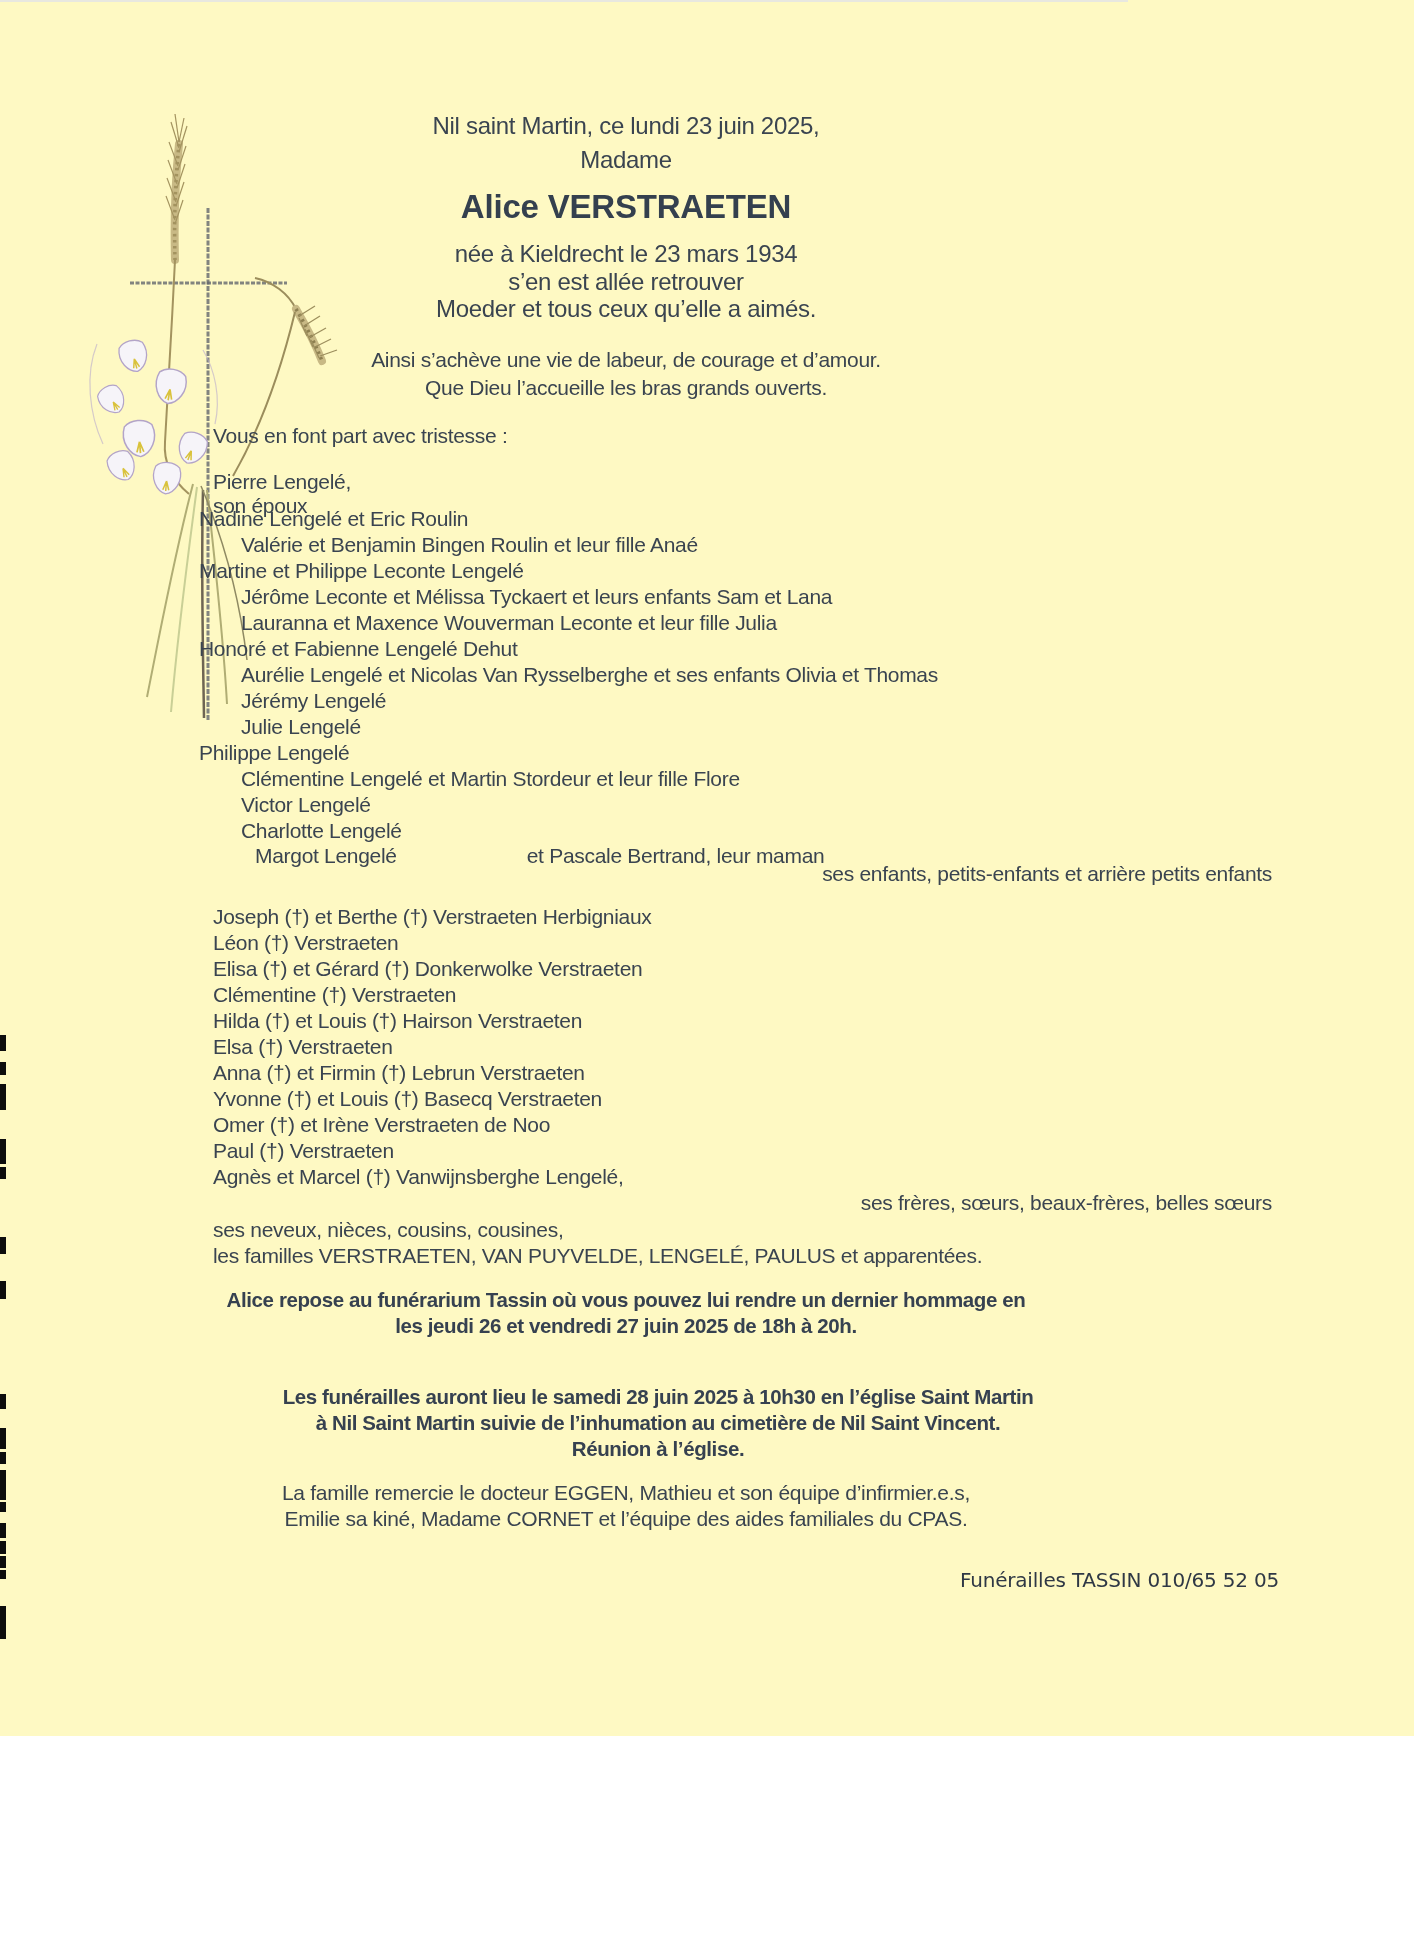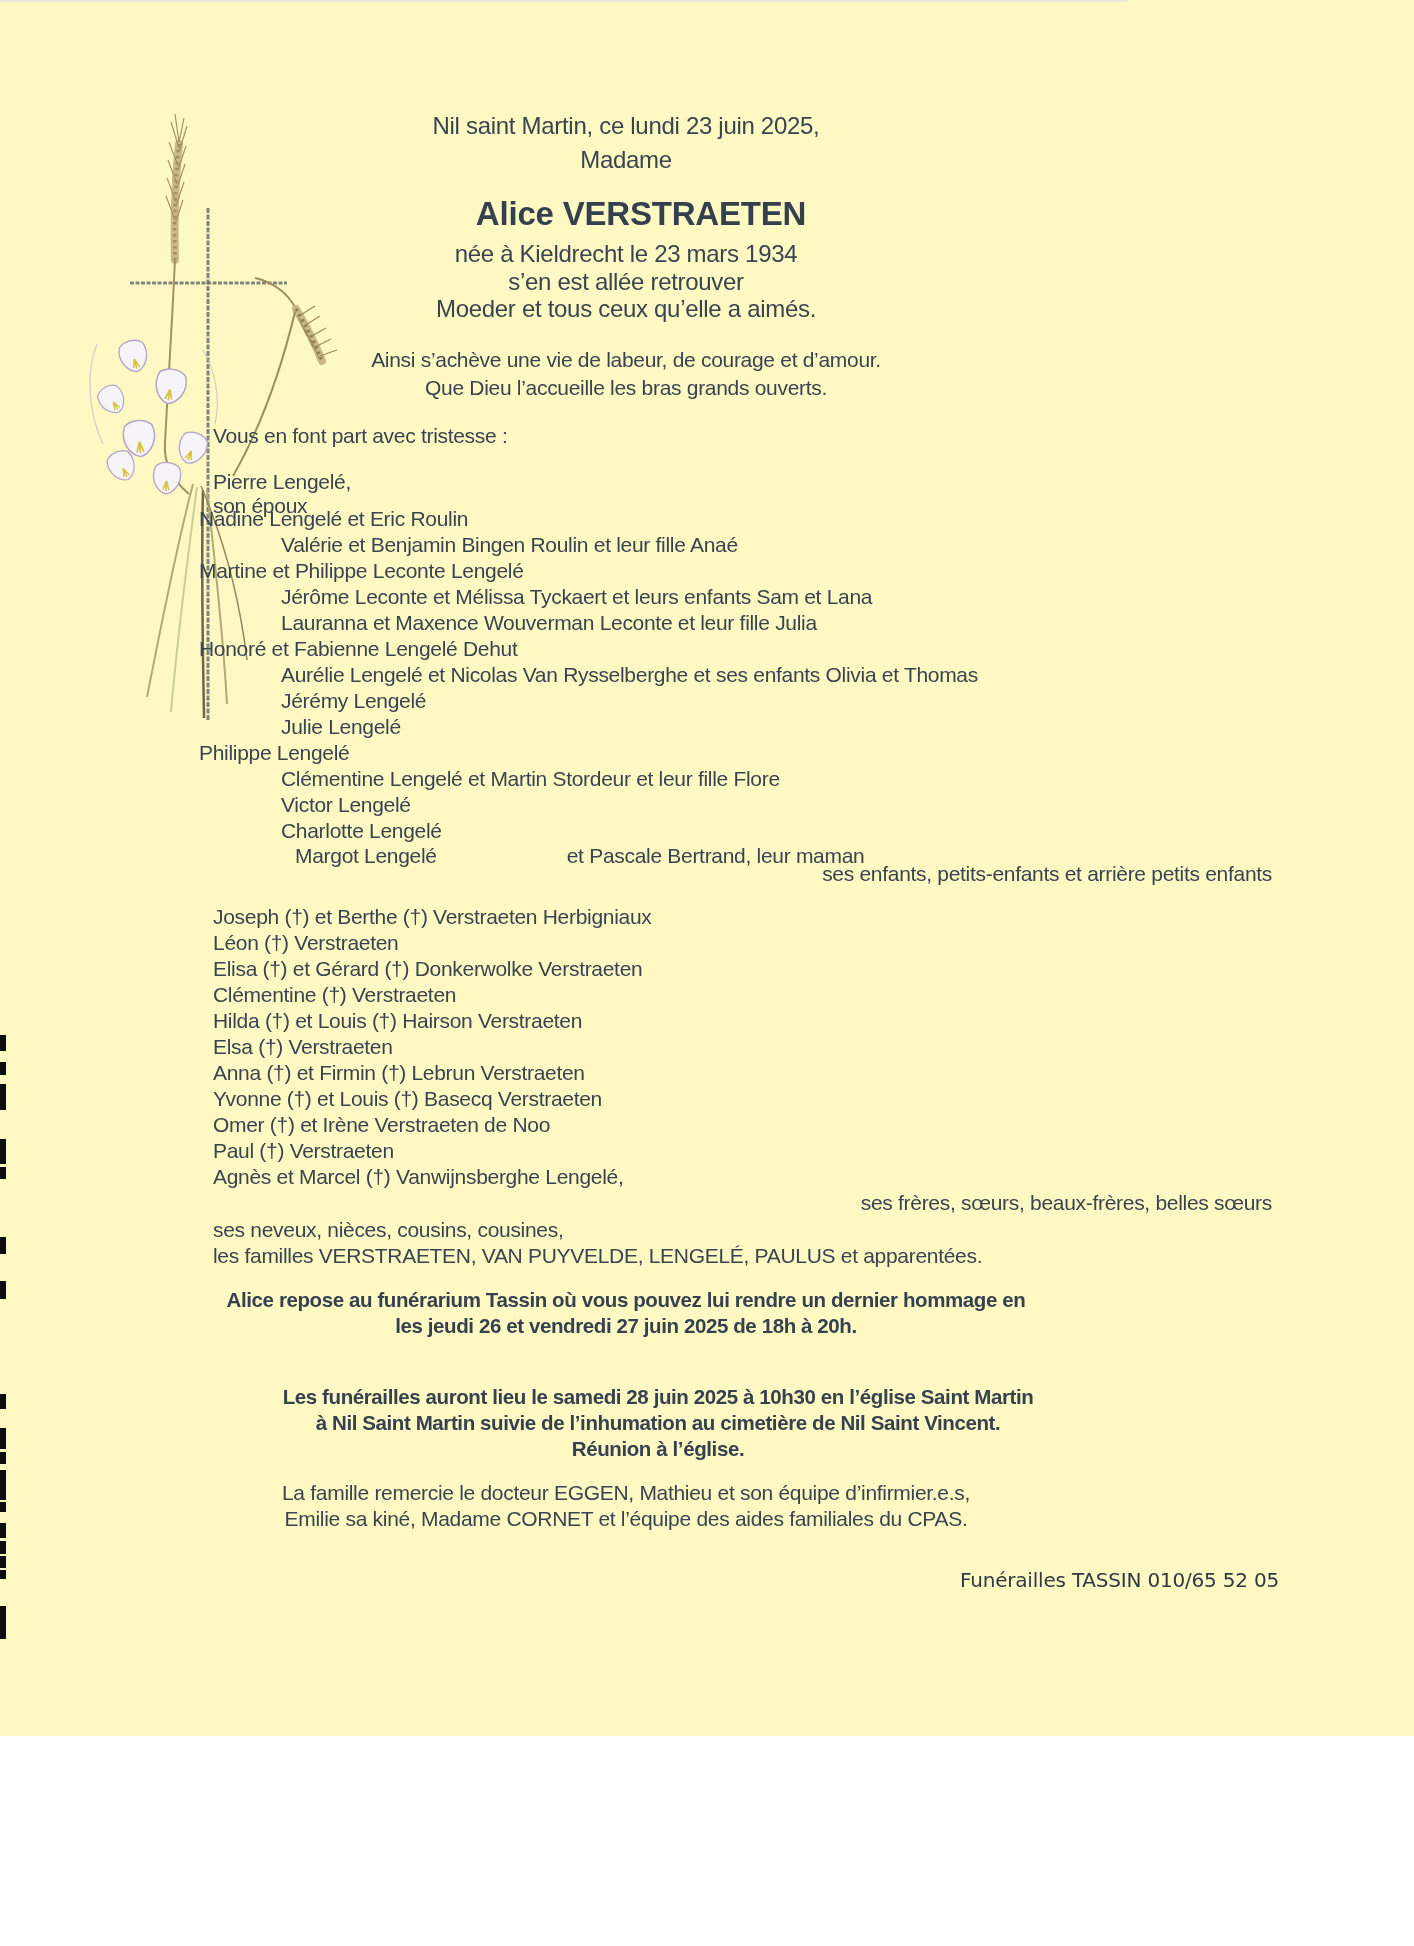--- a/index.html
+++ b/index.html
@@ -10,21 +10,21 @@
     font-family:"Liberation Sans",sans-serif;
     color:#3a4450;
   }
   .abs{position:absolute;}
   .center-col{left:0;width:1252px;text-align:center;}
   .hdr{font-size:24px;letter-spacing:-0.3px;}
   .name-line{font-size:33px;font-weight:bold;letter-spacing:-0.2px;color:#34404e;}
   .body-text{font-size:21px;letter-spacing:-0.3px;}
   .list{line-height:26px;}
   .list .line{white-space:nowrap;}
-  .indent{padding-left:42px;margin-left:40px;}
+  .indent{padding-left:42px;}
   .spouse-row{display:flex;justify-content:space-between;}
   .right-cap{text-align:right;}
   .bold-notice{font-weight:bold;font-size:20.5px;letter-spacing:-0.4px;line-height:26px;color:#364150;}
   .thanks{line-height:26px;}
   .footer-line{font-family:"DejaVu Sans",sans-serif;font-size:20px;letter-spacing:-0.2px;color:#2f3845;}
   .artifact-hline{background:#e2e3e7;height:2px;}
   .gap130{display:inline-block;width:130px;}
 </style>
 </head>
 <body>
@@ -129,21 +129,21 @@
 
     <path d="M118,372 C100,440 85,520 72,585" stroke="#b0ad74" stroke-width="2" fill="none"></path>
     <path d="M122,375 C112,450 102,530 96,600" stroke="#c9cf96" stroke-width="2" fill="none"></path>
     <path d="M128,378 C126,460 128,540 129,606" stroke="#6e6553" stroke-width="2.5" fill="none"></path>
     <path d="M132,378 C140,450 148,520 152,592" stroke="#b0ad74" stroke-width="2" fill="none"></path>
     <path d="M126,374 C150,430 165,490 172,548" stroke="#8f8a63" stroke-width="1.5" fill="none"></path>
   </svg>
 
   <div class="abs center-col hdr" style="top:112px;">Nil saint Martin, ce lundi 23 juin 2025,</div>
   <div class="abs center-col hdr" style="top:146px;">Madame</div>
-  <div class="abs center-col name-line" style="top:195px;margin-left:15px;">Alice VERSTRAETEN</div>
+  <div class="abs center-col name-line" style="top:188px;">Alice VERSTRAETEN</div>
   <div class="abs center-col hdr" style="top:240px;">née à Kieldrecht le 23 mars 1934</div>
   <div class="abs center-col hdr" style="top:268px;">s’en est allée retrouver</div>
   <div class="abs center-col hdr" style="top:295px;">Moeder et tous ceux qu’elle a aimés.</div>
 
   <div class="abs center-col body-text" style="top:346px;line-height:28px;">
     <div>Ainsi s’achève une vie de labeur, de courage et d’amour.</div>
     <div>Que Dieu l’accueille les bras grands ouverts.</div>
   </div>
 
   <div class="abs body-text" style="left:213px;top:424px;">Vous en font part avec tristesse :</div>

